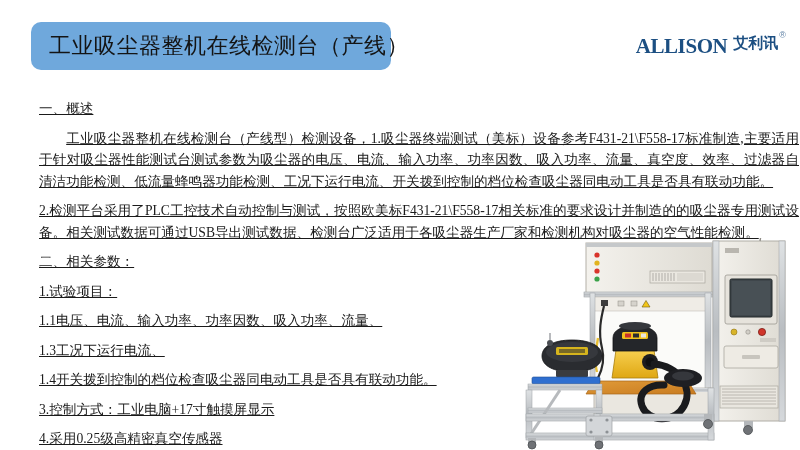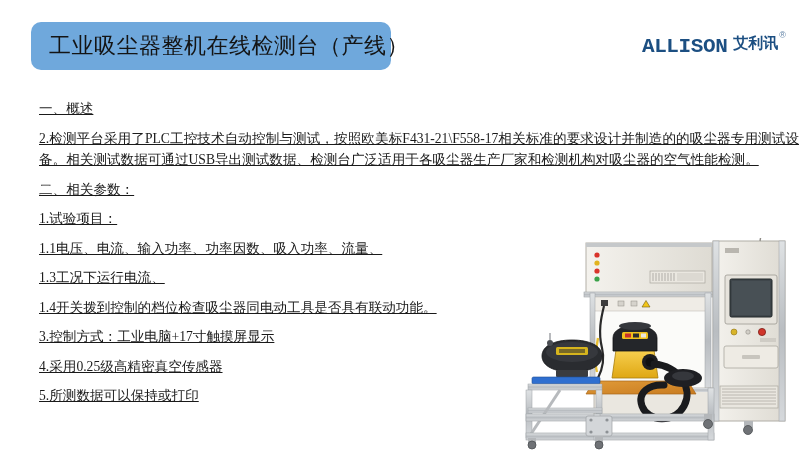--- a/index.html
+++ b/index.html
@@ -45,21 +45,21 @@
 
   
   #logo {
     position: absolute;
     right: 14px;
     top: 36px;
     display: flex;
     align-items: flex-start;
   }
   #logo-latin {
-    font-family: Liberation Mono, monospace;
+    font-family: Liberation Serif, serif;
     font-size: 21px;
     font-weight: bold;
     color: #1c4f82;
     letter-spacing: -0.4px;
     line-height: 1;
   }
   #logo-cn {
     font-family: "DejaVu Sans", "Liberation Sans", sans-serif;
     font-size: 15px;
     font-weight: bold;
@@ -125,20 +125,21 @@
     <span id="logo-cn">艾利讯</span>
     <span id="logo-r">®</span>
   </div>
 
 </div>
 
 <div id="body-copy">
 
   <p class="para heading">一、概述</p>
 
+  <p class="para indent wide">工业吸尘器整机在线检测台（产线型）检测设备，1.吸尘器终端测试（美标）设备参考F431-21\F558-17标准制造,主要适用于针对吸尘器性能测试台测试参数为吸尘器的电压、电流、输入功率、功率因数、吸入功率、流量、真空度、效率、过滤器自清洁功能检测、低流量蜂鸣器功能检测、工况下运行电流、开关拨到控制的档位检查吸尘器同电动工具是否具有联动功能。</p>
 
   <p class="para wide">2.检测平台采用了PLC工控技术自动控制与测试，按照欧美标F431-21\F558-17相关标准的要求设计并制造的的吸尘器专用测试设备。相关测试数据可通过USB导出测试数据、检测台广泛适用于各吸尘器生产厂家和检测机构对吸尘器的空气性能检测。</p>
 
   <p class="para heading">二、相关参数：</p>
 
   <p class="para narrow">1.试验项目：</p>
   <p class="para mid">1.1电压、电流、输入功率、功率因数、吸入功率、流量、</p>
   <p class="para narrow">1.3工况下运行电流、</p>
   <p class="para mid">1.4开关拨到控制的档位检查吸尘器同电动工具是否具有联动功能。</p>
   <p class="para narrow">3.控制方式：工业电脑+17寸触摸屏显示</p>

